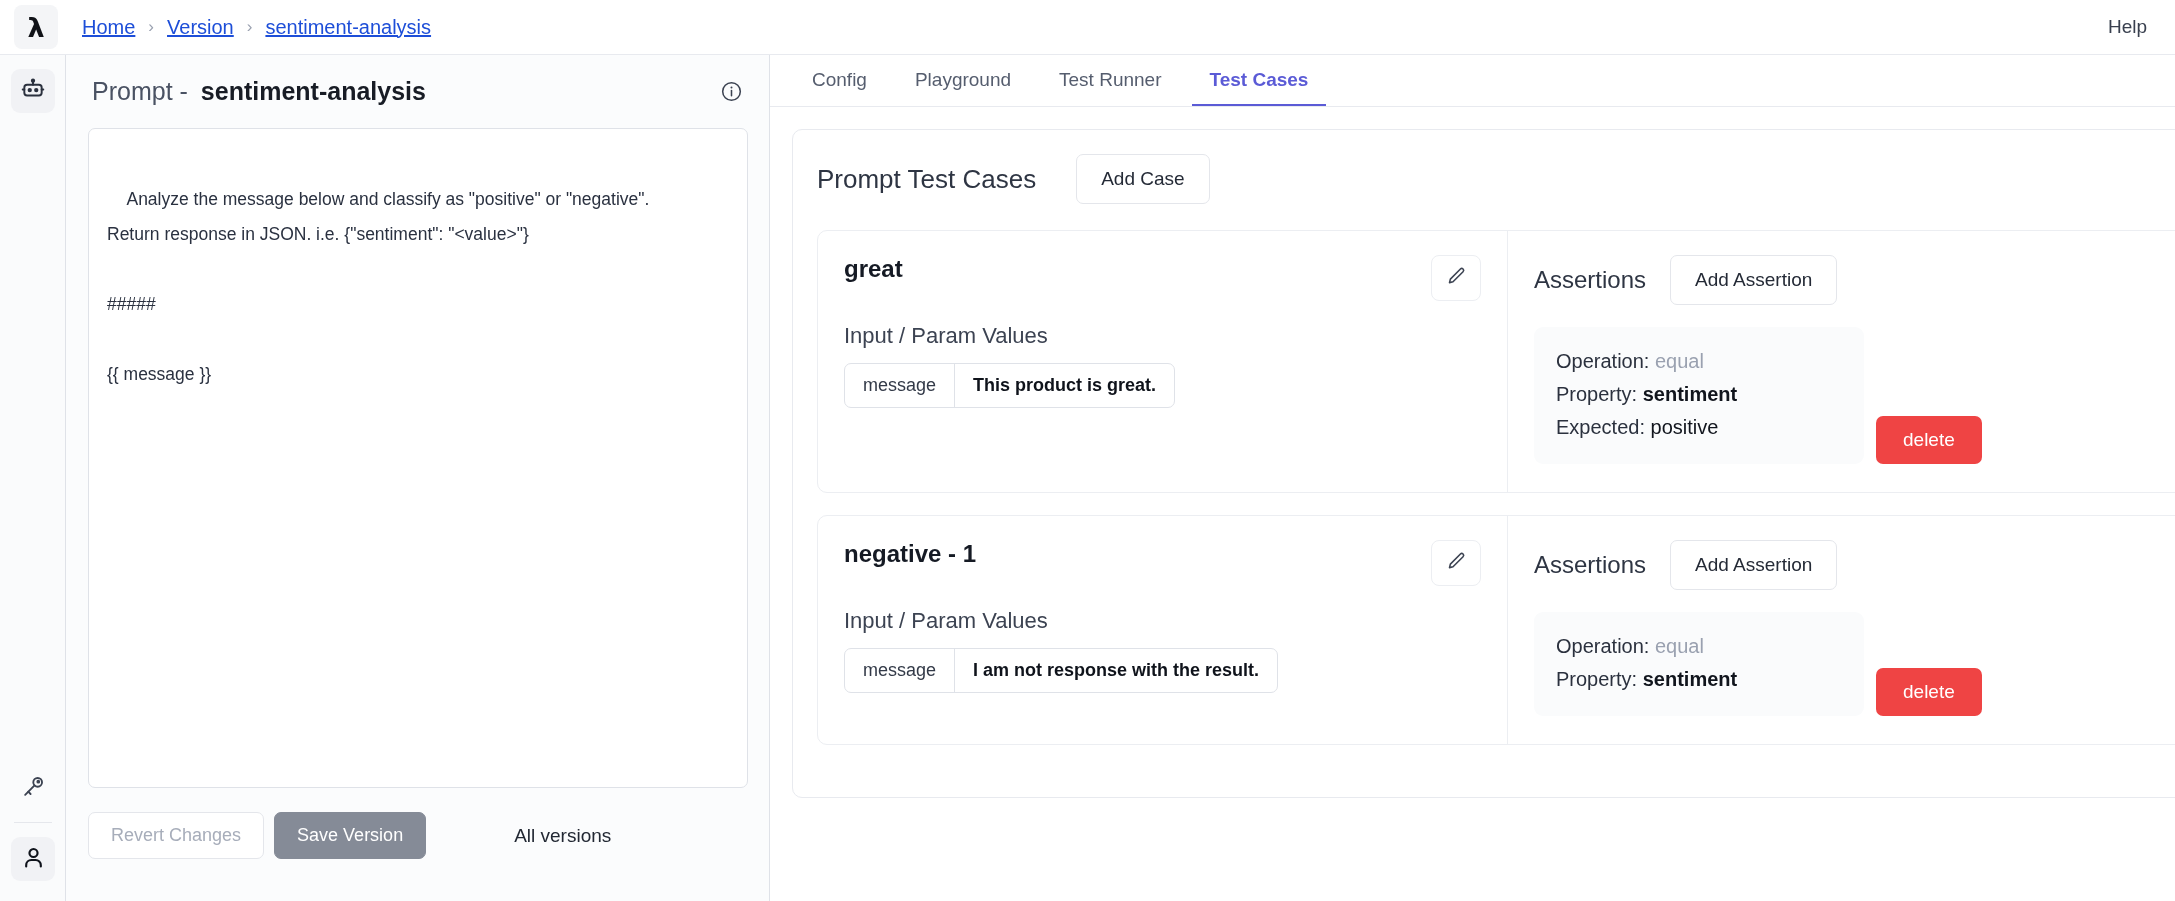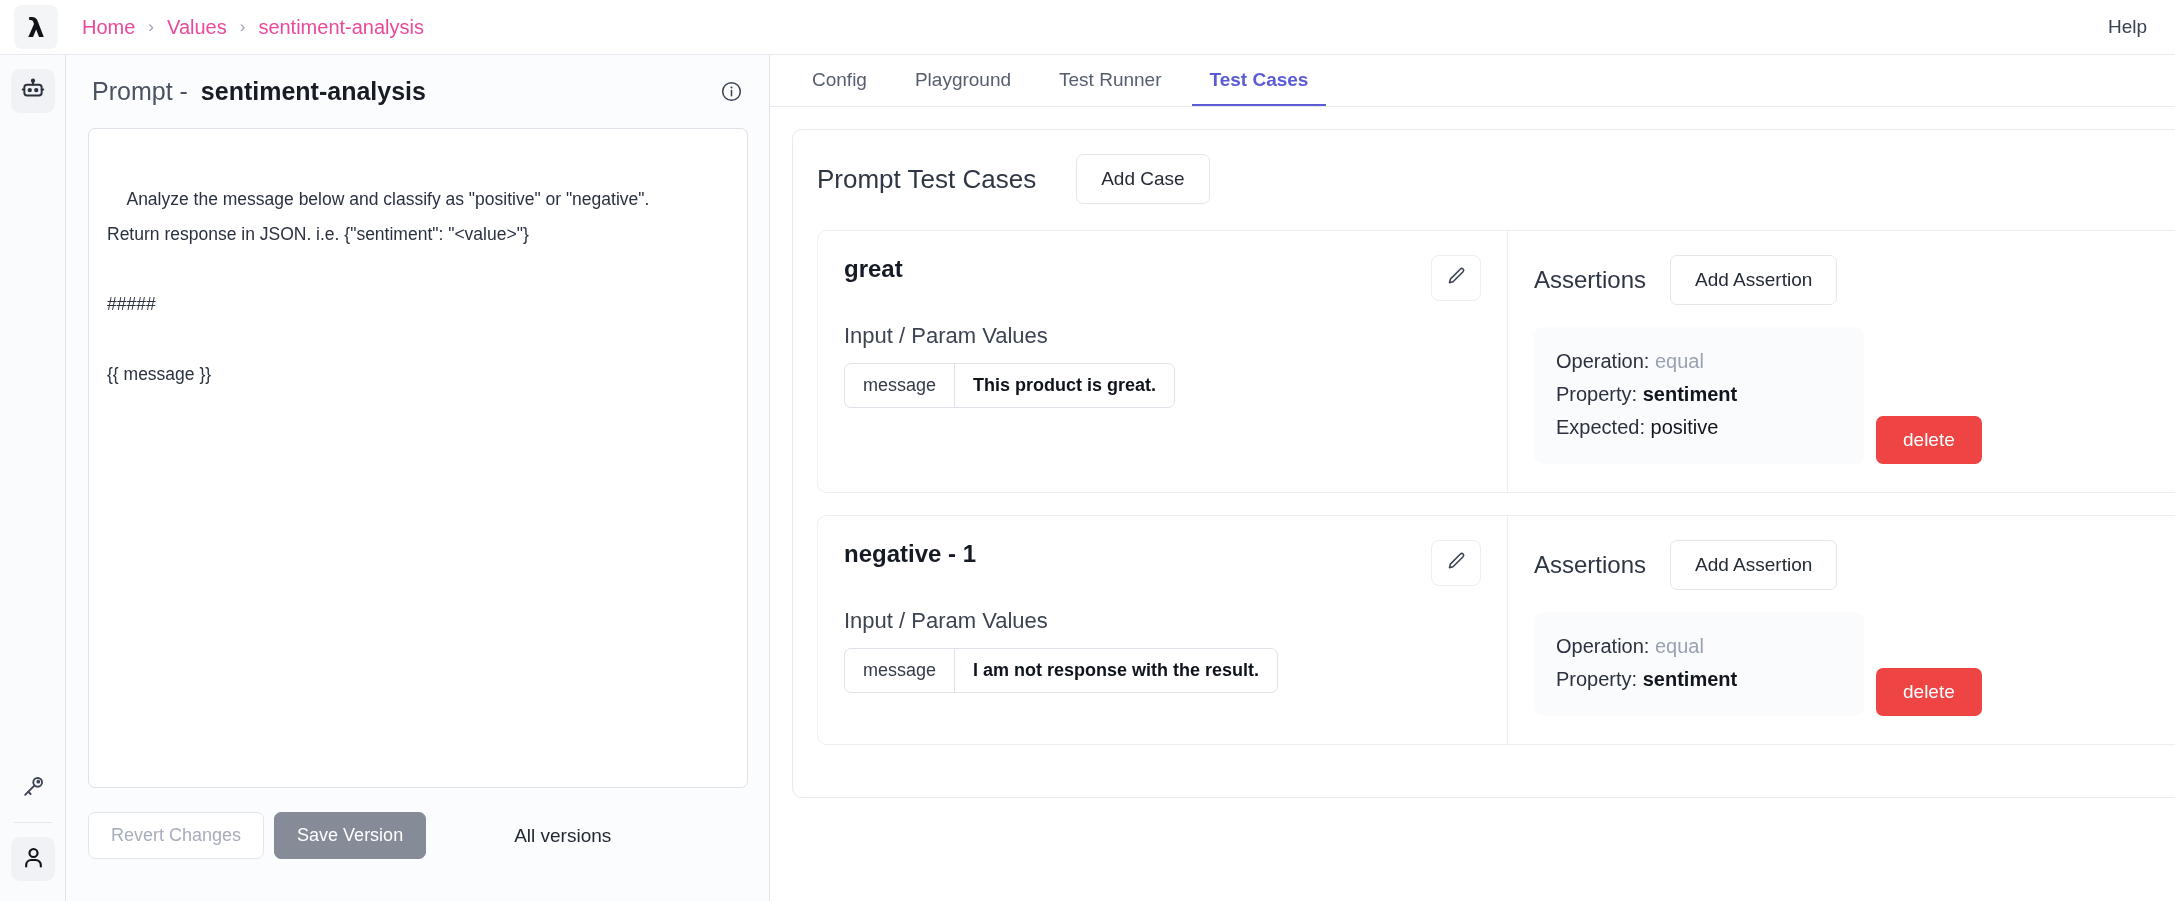--- a/index.html
+++ b/index.html
@@ -26,21 +26,21 @@
     border-radius: 8px; background: #f4f5f7;
   }
   .logo-glyph {
     font-size: 27px; font-weight: 700; color: #111318;
     line-height: 1; font-family: "DejaVu Sans", sans-serif;
   }
   .breadcrumb {
     display: flex; align-items: center; gap: 13px;
     margin-left: 24px; font-size: 20px; color: #5c6476;
   }
-  .crumb { color: #ec4899; }
+  .crumb { color: #1d4ed8; text-decoration: underline; }
   .crumb-sep { color: #9aa1b0; font-size: 17px; }
   .help-link {
     margin-left: auto; margin-right: 28px;
     font-size: 19px; color: #39404f;
   }
 
   
   .rail {
     position: absolute; top: 55px; left: 0;
     width: 66px; height: 846px;
@@ -228,21 +228,21 @@
 </head>
 <body>
 
 <div class="topbar">
   <div class="logo-box">
     <span class="logo-glyph">λ</span>
   </div>
   <div class="breadcrumb">
     <span class="crumb">Home</span>
     <span class="crumb-sep">›</span>
-    <span class="crumb">Values</span>
+    <span class="crumb">Version</span>
     <span class="crumb-sep">›</span>
     <span class="crumb">sentiment-analysis</span>
   </div>
   <span class="help-link">Help</span>
 </div>
 
 <div class="rail">
   <div class="rail-btn active">
     <span>
       <svg width="26" height="26" viewBox="0 0 24 24" fill="none" stroke="#2b313e" stroke-width="1.8" stroke-linecap="round" stroke-linejoin="round">

